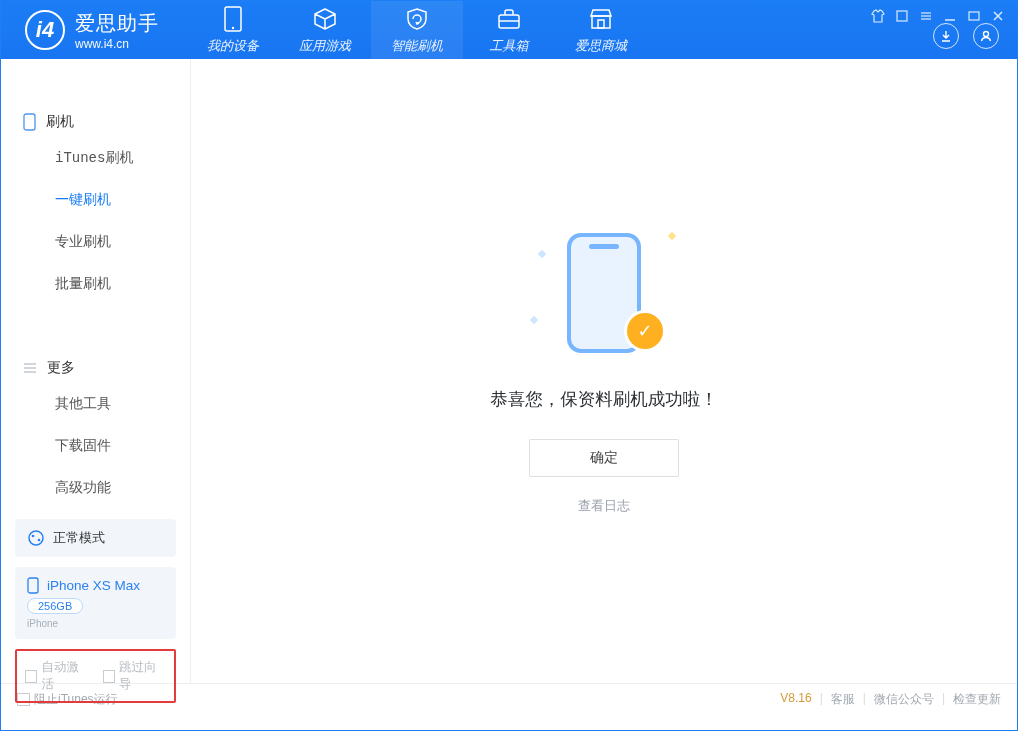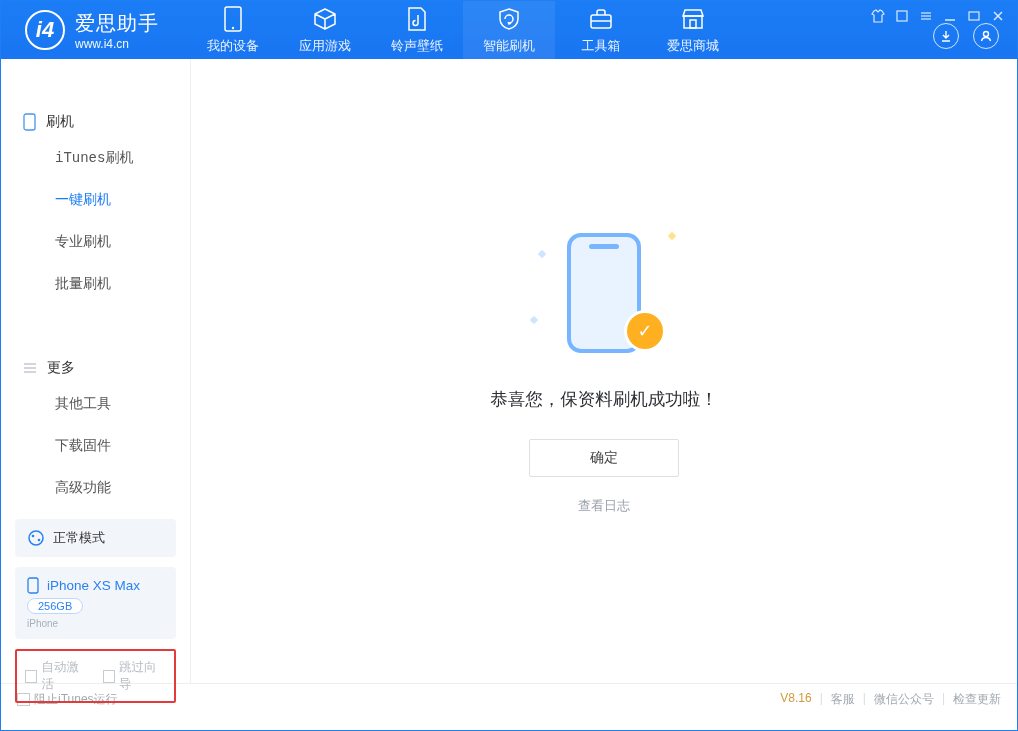--- a/index.html
+++ b/index.html
@@ -3,21 +3,21 @@
 <meta charset="utf-8">
 <style>
 * { margin: 0; padding: 0; box-sizing: border-box; font-family: "Microsoft YaHei", Arial, sans-serif; }
 body { background: #fff; width: 1018px; height: 731px; overflow: hidden; border: 1px solid #1e7ff5; }
 .header { height: 58px; background: linear-gradient(180deg, #1b7df5 0%, #1975f2 100%); display: flex; align-items: center; color: #fff; position: relative; }
 .logo-area { display: flex; align-items: center; padding: 0 18px 0 24px; height: 100%; }
 .logo-circle { width: 40px; height: 40px; border: 2.5px solid #fff; border-radius: 50%; display: flex; align-items: center; justify-content: center; font-size: 22px; font-weight: bold; font-style: italic; }
 .logo-text { margin-left: 10px; }
 .logo-title { font-size: 20px; font-weight: 500; letter-spacing: 1px; }
 .logo-sub { font-size: 12px; opacity: .95; }
-.nav { display: flex; height: 100%; margin-left: 10px; }
+.nav { display: flex; height: 100%; margin-left: 10px; font-style: italic; }
 .nav-item { width: 92px; display: flex; flex-direction: column; align-items: center; justify-content: center; cursor: pointer; color: #eaf2ff; font-size: 13px; gap: 5px; }
 .nav-item.active { background: rgba(255,255,255,.08); }
 .nav-icon { width: 26px; height: 26px; display: flex; align-items: center; justify-content: center; }
 .header-right { position: absolute; right: 12px; top: 8px; display: flex; gap: 10px; align-items: center; color: #dbeaff; font-size: 14px; }
 .header-right span { cursor: pointer; }
 .header-circles { position: absolute; right: 18px; bottom: 10px; display: flex; gap: 14px; }
 .hc { width: 26px; height: 26px; border: 1.5px solid rgba(255,255,255,.8); border-radius: 50%; display: flex; align-items: center; justify-content: center; cursor: pointer; }
 .body { display: flex; height: calc(731px - 75px - 32px); }
 .sidebar { width: 190px; border-right: 1px solid #eee; display: flex; flex-direction: column; position: relative; }
 .sb-section { padding: 18px 0 6px 22px; display: flex; align-items: center; gap: 10px; color: #333; font-size: 14px; font-weight: 500; margin-top: 36px; }
@@ -71,29 +71,20 @@
       <span>我的设备</span>
     </div>
     <div class="nav-item">
       <span class="nav-icon">
           <svg width="26" height="26" viewBox="0 0 26 26">
             <path d="M13 3 L23 8 L13 13 L3 8 Z M3 8 V18 L13 23 V13 M23 8 V18 L13 23" fill="none" stroke="#fff" stroke-width="1.5" stroke-linejoin="round"></path>
           </svg>
         </span>
       <span>应用游戏</span>
     </div>
-    <div class="nav-item">
-      <span class="nav-icon">
-          <svg width="22" height="26" viewBox="0 0 22 26">
-            <path d="M3 2 H15 L19 6 V24 H3 Z" fill="none" stroke="#fff" stroke-width="1.5"></path>
-            <path d="M12 9 V17 A2.5 2.5 0 1 1 9.5 14.5" fill="none" stroke="#fff" stroke-width="1.5"></path>
-          </svg>
-        </span>
-      <span>铃声壁纸</span>
-    </div>
     <div class="nav-item active">
       <span class="nav-icon">
           <svg width="26" height="26" viewBox="0 0 26 26">
             <path d="M13 3 L22 6 V13 C22 18 18 22 13 23 C8 22 4 18 4 13 V6 Z" fill="none" stroke="#fff" stroke-width="1.5"></path>
             <path d="M9 13 A4 4 0 1 1 13 17" fill="none" stroke="#fff" stroke-width="1.5"></path>
             <path d="M12 16 L13 18 L15 17" fill="none" stroke="#fff" stroke-width="1.5"></path>
           </svg>
         </span>
       <span>智能刷机</span>
     </div>

